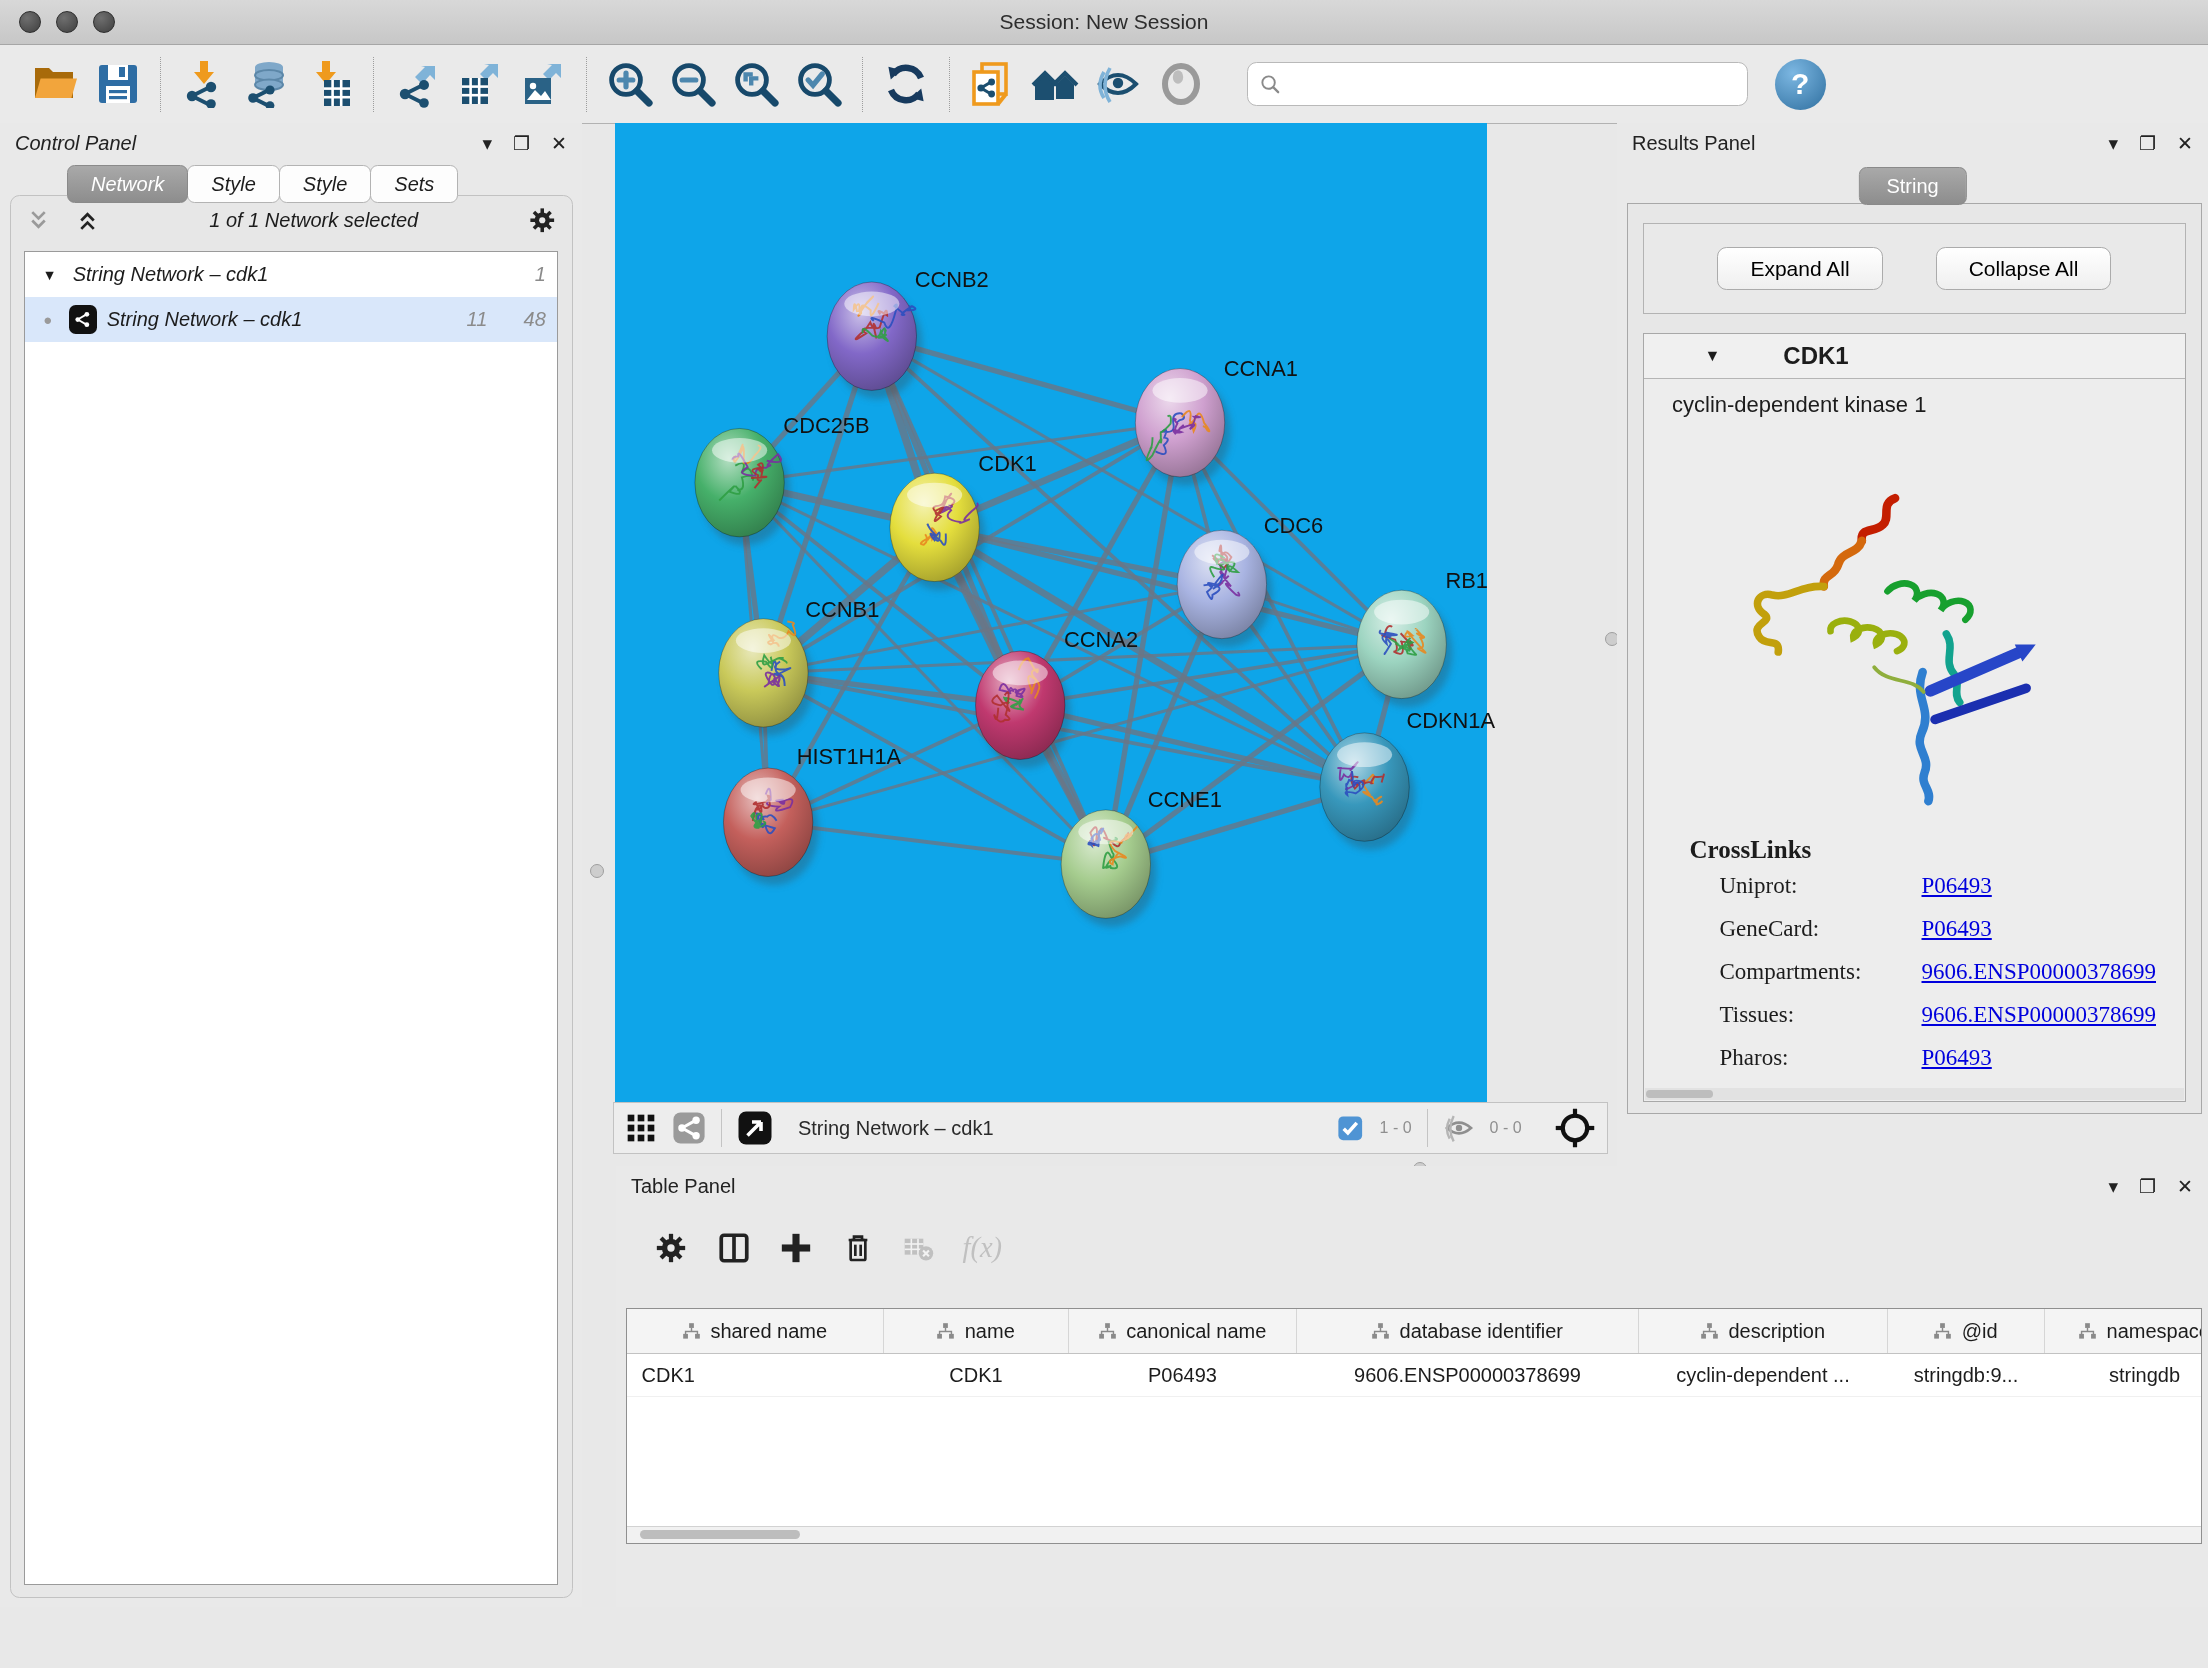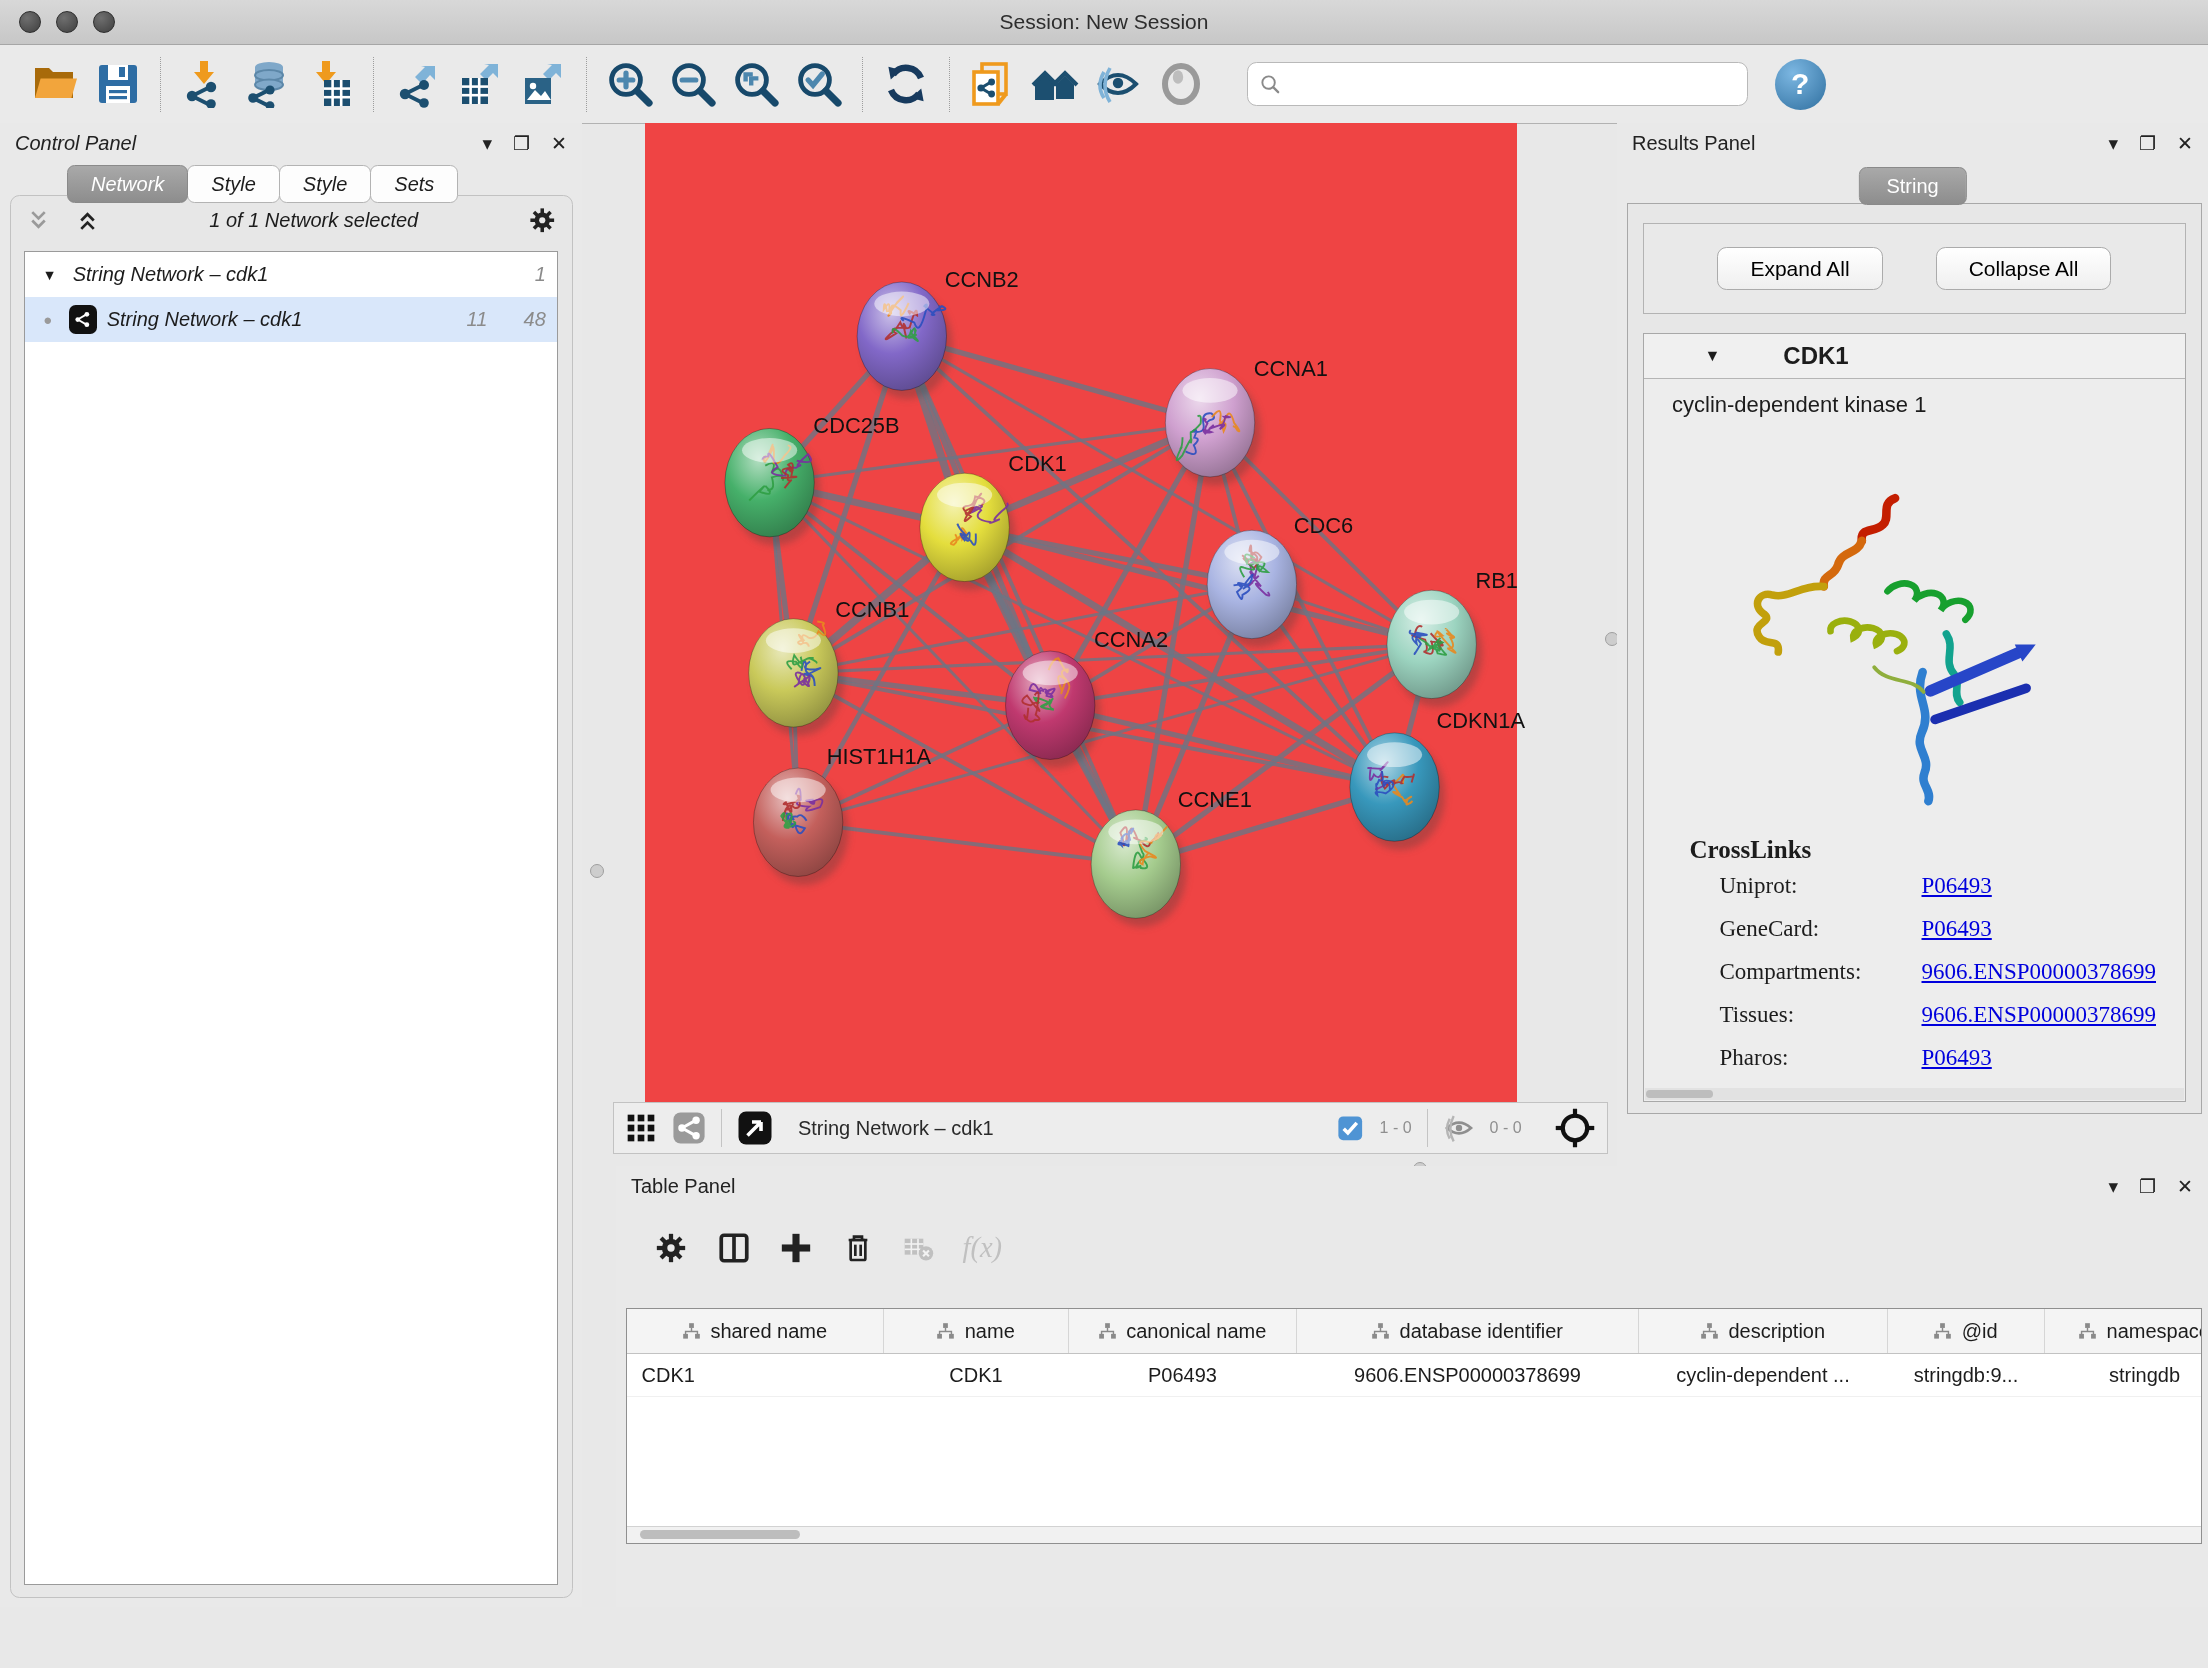--- a/index.html
+++ b/index.html
@@ -34,21 +34,21 @@
   .tree{position:absolute;left:13.3px;right:13.3px;top:55px;bottom:11.4px;background:#fff;border:1px solid #9a9a9a;overflow:hidden;}
   .tree-row{height:45px;display:flex;align-items:center;font-size:20px;padding:0 11.4px;gap:9.5px;}
   .tree-row.selected{background:#d9e7fa;}
   .tree-caret{font-size:14.3px;width:27px;text-align:center;cursor:pointer;}
   .tree-dot{color:#9a9a9a;font-size:15px;width:23px;text-align:center;}
   .tree-label{flex:1;white-space:nowrap;overflow:hidden;}
   .tree-num{color:#8b8b8b;width:49px;text-align:right;}
   .neticon{width:28.5px;height:28.5px;background:#111;border-radius:6.7px;display:flex;align-items:center;justify-content:center;}
   .neticon svg{width:19px;height:19px;}
   
-  .canvas{position:absolute;left:645px;top:123px;width:872px;height:980px;background:#ef4444;}
+  .canvas{position:absolute;left:615px;top:123px;width:872px;height:980px;background:#0ea5e9;}
   .net-toolbar{position:absolute;left:613px;top:1102px;width:995px;height:52px;background:#ededed;border:1px solid #c2c2c2;box-sizing:border-box;display:flex;align-items:center;padding:0 11.4px;gap:15px;}
   .nt-ic{display:flex;align-items:center;justify-content:center;cursor:pointer;}
   .nt-sep{width:0;height:38px;border-left:1px solid #c4c4c4;}
   .nt-name{font-size:20px;color:#2a2a2a;margin-left:9.5px;flex:1;}
   .nt-count{font-size:16px;color:#8f8f8f;}
   .hdot{position:absolute;width:12.4px;height:12.4px;border-radius:50%;background:#cdcdcd;border:1px solid #9f9f9f;cursor:pointer;}
   
   .rpanel{position:absolute;left:1617px;top:123px;right:0;bottom:61px;background:#e9e9e9;}
   .string-tab{position:absolute;top:44px;left:50%;transform:translateX(-50%);padding:6.7px 27px;font-size:20px;color:#fff;background:linear-gradient(#a9a9a9,#8d8d8d);border:1px solid #8a8a8a;border-radius:7.6px;z-index:3;cursor:pointer;}
   .r-outer{position:absolute;left:9.5px;right:5.7px;top:80px;height:909px;border:1px solid #a8a8a8;background:#e7e7e7;}

